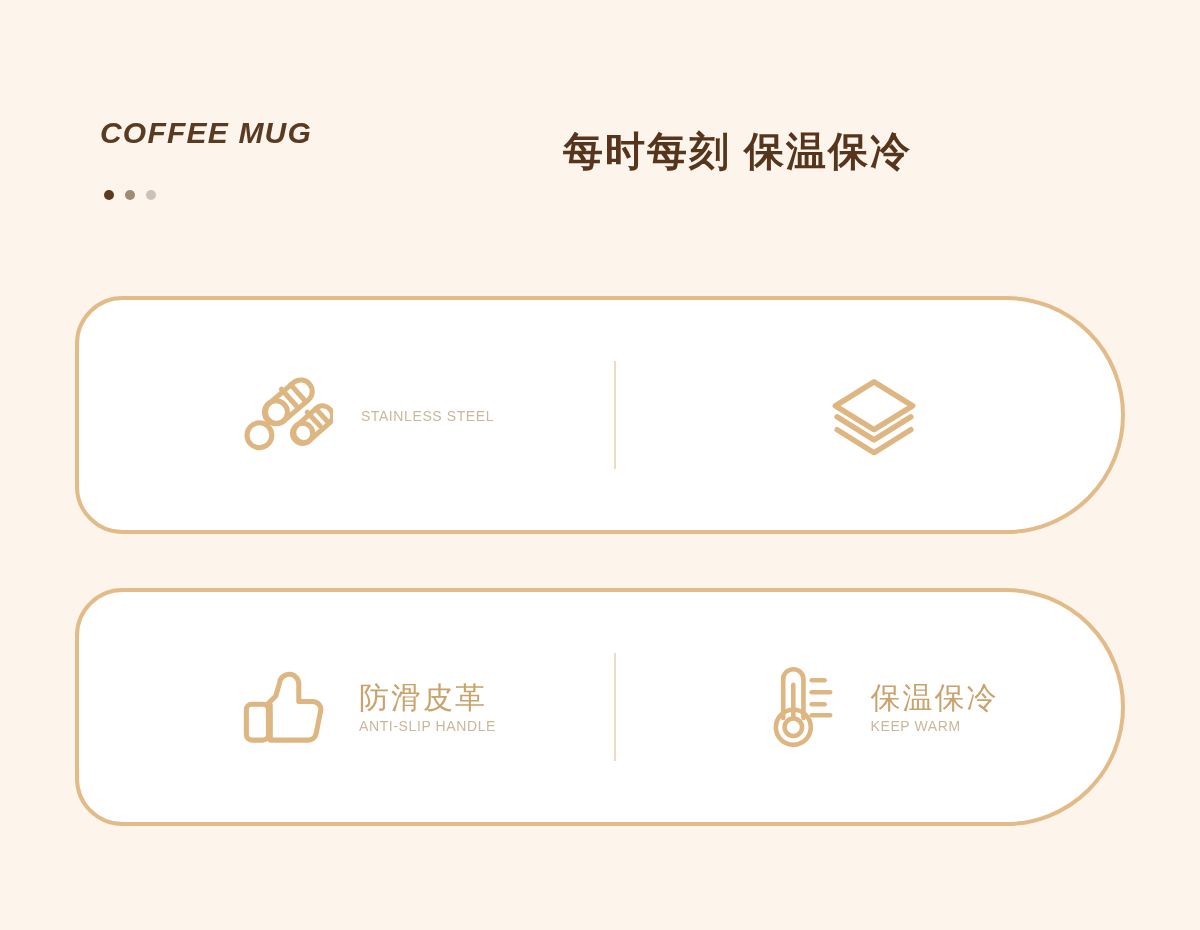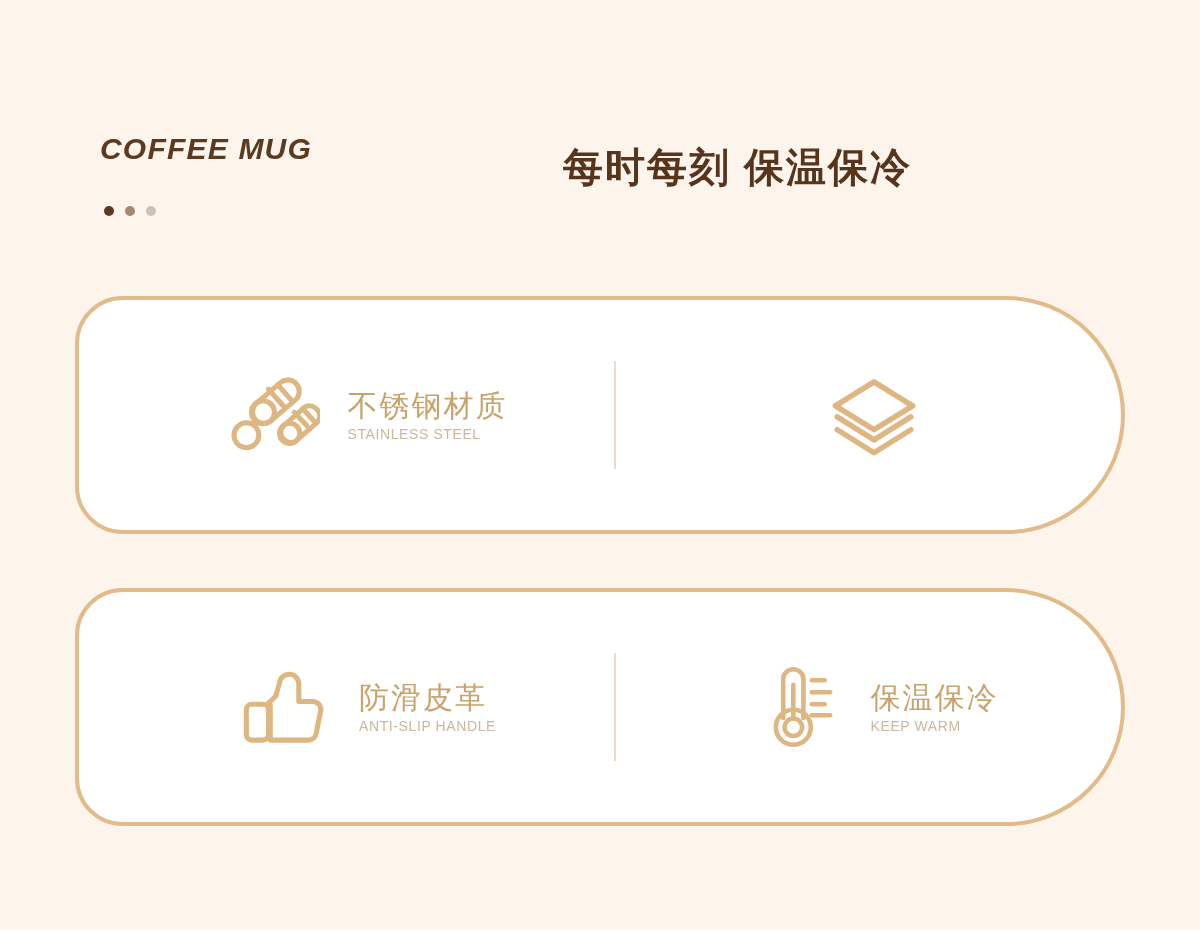--- a/index.html
+++ b/index.html
@@ -23,21 +23,20 @@
     background: #fdf5ec;
   }
 
   
   .header {
     position: absolute;
     top: 0;
     left: 0;
     width: 1020px;
     height: 280px;
-    margin-top: 16px;
   }
 
   .brand-block {
     position: absolute;
     left: 100px;
     top: 118px;
   }
 
   .brand-title {
     font-family: "Liberation Sans", "DejaVu Sans", sans-serif;
@@ -184,21 +183,20 @@
           <path d="M44 22 L60 40 M54 17 L70 35"></path>
 
           <path d="M60 62 L84 41 A11 11 0 0 1 97 58 L73 79 A11 11 0 0 1 60 62 Z"></path>
           <circle cx="67" cy="70" r="11"></circle>
           <path d="M72 47 L86 62 M81 43 L94 57"></path>
 
           <circle cx="20" cy="72" r="13.5"></circle>
         </svg>
       </span>
       <span class="feature-text">
-        <span class="feature-title">不锈钢材质</span>
         <span class="feature-sub">STAINLESS STEEL</span>
       </span>
     </div>
 
     <span class="divider"></span>
 
     <div class="feature feature--right">
       <span class="feature-icon">
         <svg viewBox="0 0 100 100" fill="none" stroke="#ddb682" stroke-width="6" stroke-linecap="round" stroke-linejoin="round">
           <path d="M50 14 L92 40 L50 66 L8 40 Z"></path>

